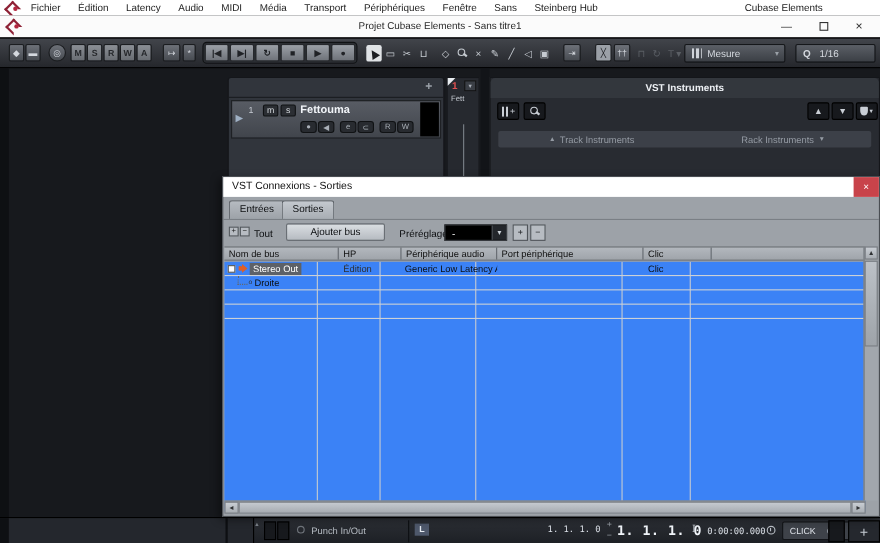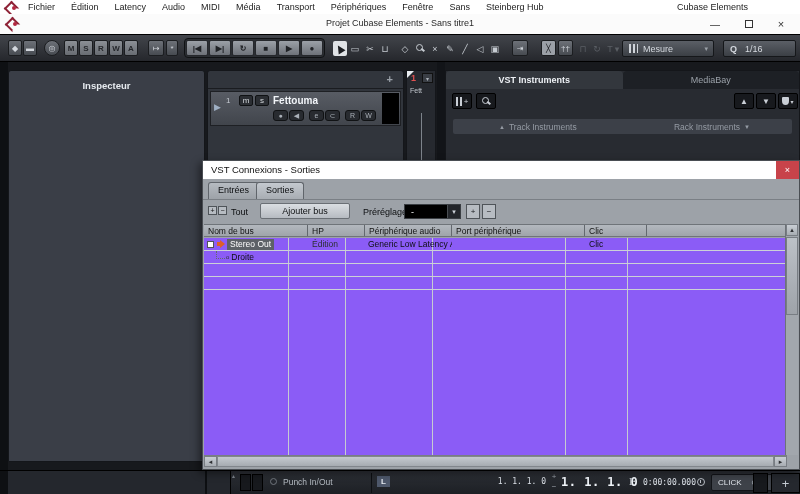--- a/index.html
+++ b/index.html
@@ -135,21 +135,21 @@
   .preset-dd .val { padding-left:6px; flex:1; }
   .preset-caret { width:13px; height:100%; background:#23262b; border-left:1px solid #4a4e53;
     color:#cdd3da; font-size:7px; display:flex; align-items:center; justify-content:center; }
   .pbtn { position:absolute; top:43px; width:14px; height:15px; background:#b7bcc2;
     border:1px solid #4f5459; font-size:8px; color:#16181b;
     display:flex; align-items:center; justify-content:center; }
   .thead { position:absolute; left:1px; top:63px; width:583px; height:13px; display:flex;
     background:linear-gradient(#b3b8be,#9fa4aa); border-top:1px solid #6f7479; border-bottom:1px solid #6f7479; }
   .th { border-right:1px solid #63686e; padding-left:4px; font-size:8.5px; color:#111;
     line-height:12px; white-space:nowrap; overflow:hidden; }
-  .tbody { position:absolute; left:1px; top:77px; width:583px; bottom:4px; background:#8b5cf6; overflow:hidden; }
+  .tbody { position:absolute; left:1px; top:77px; width:583px; bottom:4px; background:#3b82f6; overflow:hidden; }
   .vline { position:absolute; top:0; bottom:0; width:1px; background:#c6cbd1; }
   .trow { position:relative; display:flex; height:13px; border-bottom:1px solid #ccd1d7;
     align-items:center; font-size:8.5px; color:#0c0e10; }
   .c-bus{width:104px;} .c-hp{width:57px;} .c-dev{width:87px;} .c-port{width:133px;} .c-clic{width:62px;}
   .cell { height:13px; line-height:13px; white-space:nowrap; overflow:hidden; display:flex; align-items:center; }
   .cb { width:7px; height:7px; background:#fdfdfd; border:1px solid #4e5358; margin:0 3px 0 3px; flex:0 0 auto; }
   .spk { display:flex; align-items:center; margin-right:2px; flex:0 0 auto; }
   .spk .box { width:3px; height:4px; background:#dd5f28; }
   .spk .cone { width:0; height:0; border-top:4px solid transparent; border-bottom:4px solid transparent;
     border-left:5px solid #dd5f28; }
@@ -291,23 +291,20 @@
       <span class="ddcaret">▾</span>
     </div>
     <div class="dd" style="left:723px;width:73px;">
       <span style="margin-left:6px;font-weight:bold;">Q</span>
       <span style="margin-left:8px;">1/16</span>
     </div>
   </div>
 
   <div class="leftedge"></div>
 
-  <div class="inspector">
-    <div class="insp-title">Inspecteur</div>
-  </div>
 
   <div class="tracklist">
     <div class="tl-header">
       <span class="tl-plus">+</span>
     </div>
     <div class="track">
       <span class="trk-expand">▶</span>
       <span class="trk-num">1</span>
       <span class="msbtn" style="left:28px;">m</span>
       <span class="msbtn" style="left:44px;">s</span>
@@ -330,21 +327,20 @@
     <span class="cs-fader"></span>
     <span class="cs-handle"></span>
     <span class="cs-dot"></span>
   </div>
 
   <div class="divcol"></div>
 
   <div class="rightzone">
     <div class="rz-tabs">
       <span class="rz-tab active">VST Instruments</span>
-      <span class="rz-tab">MediaBay</span>
     </div>
     <div class="rz-toolbar">
       <span class="rzbtn" style="left:6px;">
           <span class="rackbars"></span>
           <span>+</span>
         </span>
       <span class="rzbtn" style="left:30px;">
           <span class="mag"></span>
         </span>
       <span class="rzbtn" style="left:288px;">▲</span>

